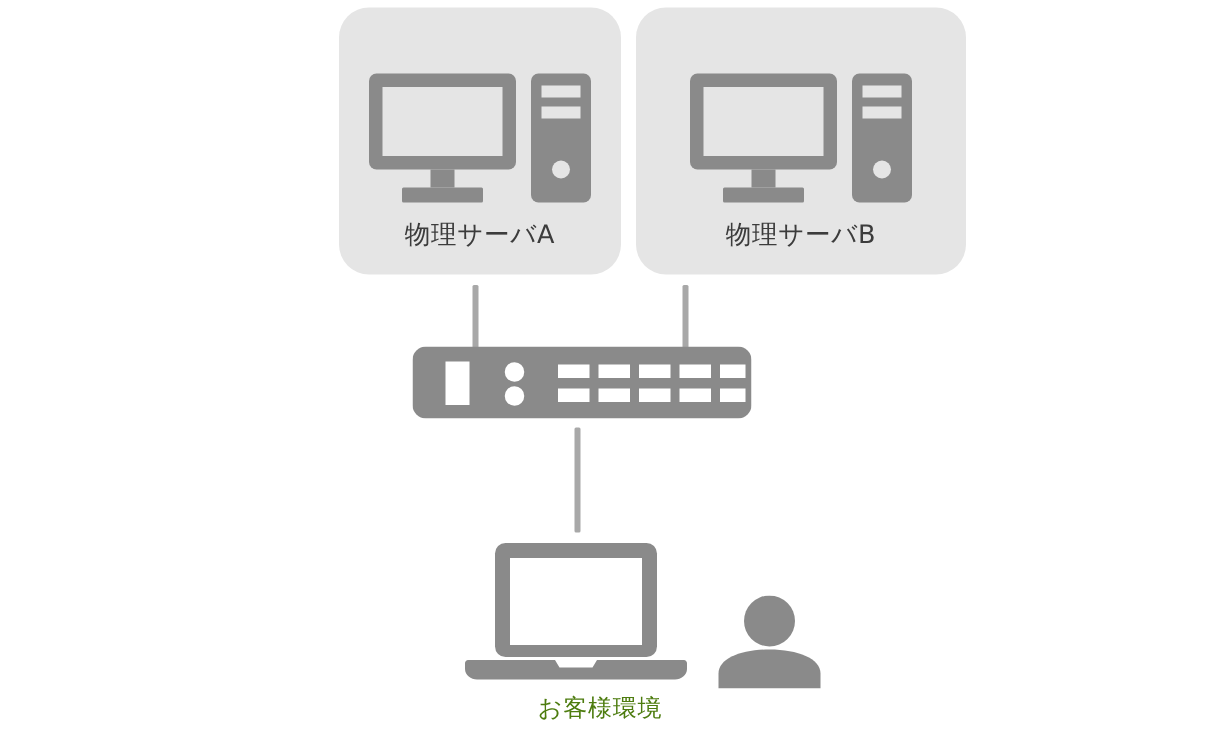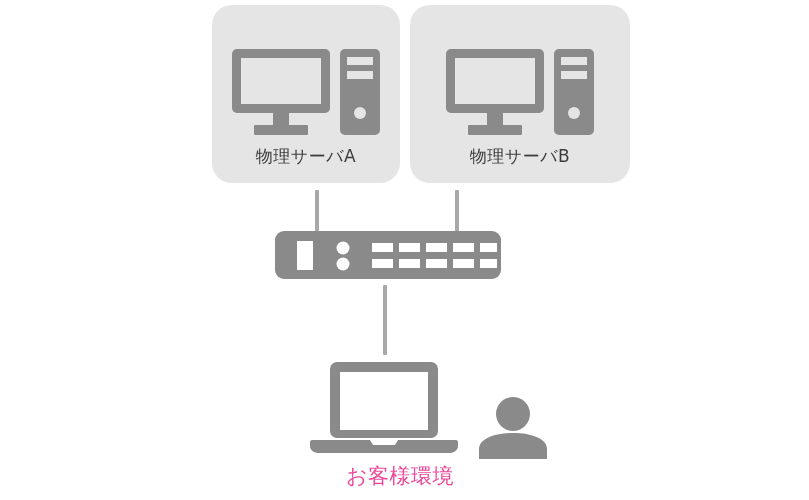--- a/index.html
+++ b/index.html
@@ -15,20 +15,21 @@
     width: 809px;
     height: 500px;
     background: #ffffff;
     overflow: hidden;
   }
   .node-box {
     position: absolute;
     background: #e5e5e5;
     border-radius: 20px;
     box-sizing: border-box;
+    margin-left: 14px;
   }
   #server-box-a { left: 212px; top: 5px; width: 188px; height: 178px; }
   #server-box-b { left: 410px; top: 5px; width: 220px; height: 178px; }
 
   .node-label {
     position: absolute;
     left: 0;
     right: 0;
     text-align: center;
     font-size: 17px;
@@ -84,22 +85,22 @@
     top: 35px;
     width: 80px;
     height: 62px;
   }
   #client-label {
     position: absolute;
     left: 250px;
     top: 462px;
     width: 300px;
     text-align: center;
-    font-size: 21px;
-    color: #ec4899;
+    font-size: 16px;
+    color: #4d7c0f;
     letter-spacing: 0.5px;
     white-space: nowrap;
   }
 </style>
 </head>
 <body>
 
 <div id="diagram-root">
 
   <div class="node-box" id="server-box-a">

